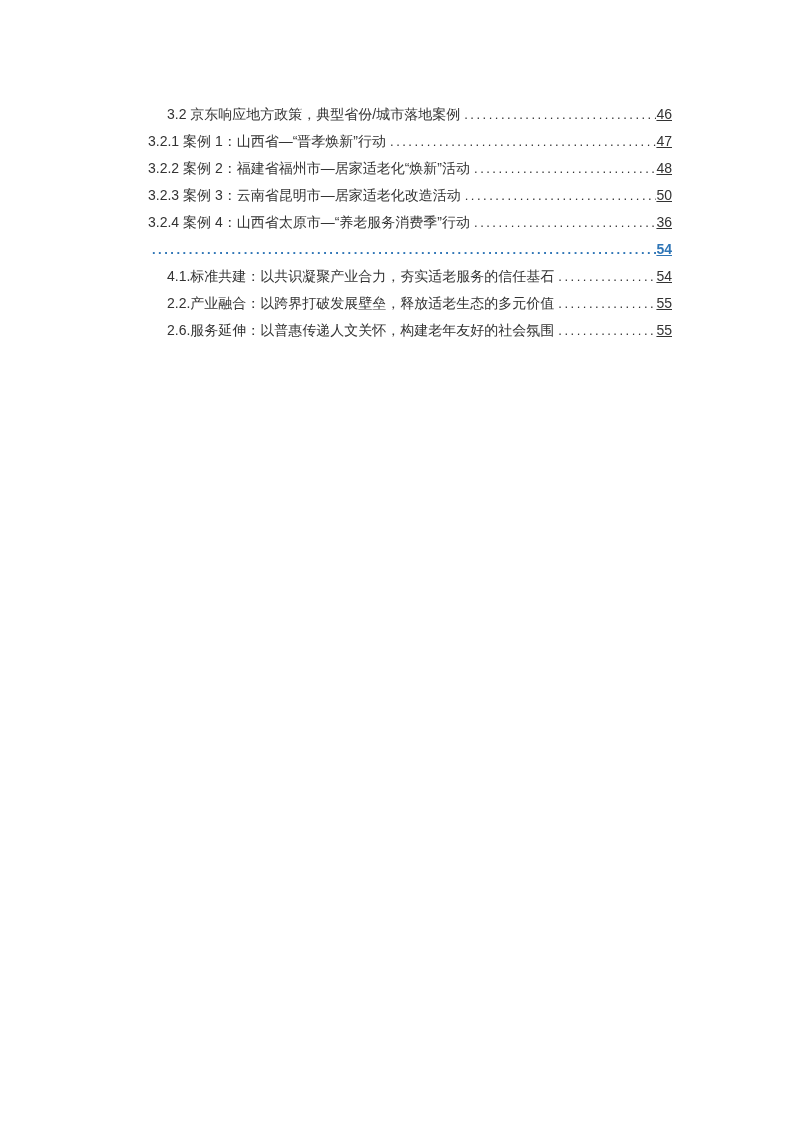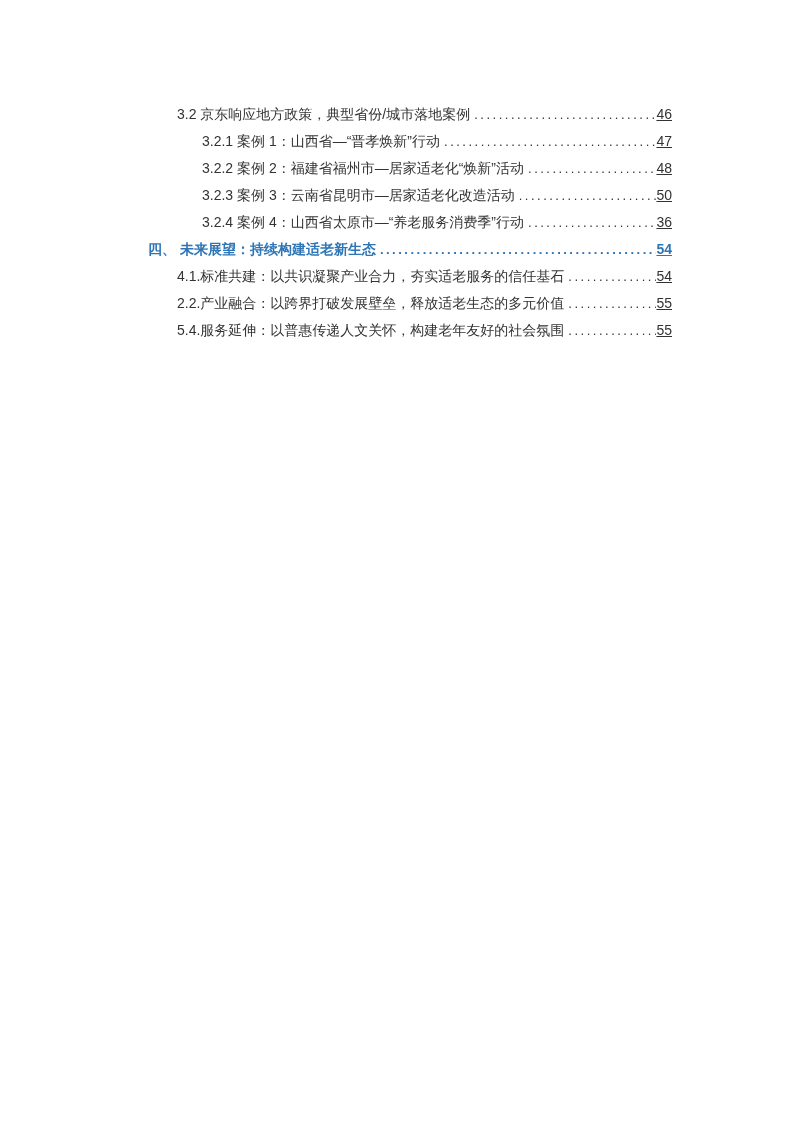--- a/index.html
+++ b/index.html
@@ -24,22 +24,22 @@
   }
   .toc-row {
     display: flex;
     align-items: baseline;
     height: 27px;
     line-height: 27px;
     font-size: 14px;
     color: var(--text-color, #333333);
     white-space: nowrap;
   }
-  .toc-row.level-2 { margin-left: 29px; }
-  .toc-row.level-3 { margin-left: 54px; }
+  .toc-row.level-2 { margin-left: 19px; }
+  .toc-row.level-3 { }
   .toc-row.level-1 {
     color: var(--accent-color, #2E75B6);
     font-weight: bold;
   }
   .toc-label {
     flex: 0 0 auto;
   }
   .toc-dots {
     flex: 1 1 auto;
     overflow: hidden;
@@ -78,33 +78,32 @@
     <span class="toc-label">3.2.3 案例 3：云南省昆明市—居家适老化改造活动</span>
     <span class="toc-dots">................................................................................................................................................................</span>
     <span class="toc-page">50</span>
   </div>
       <div class="toc-row level-3">
     <span class="toc-label">3.2.4 案例 4：山西省太原市—“养老服务消费季”行动</span>
     <span class="toc-dots">................................................................................................................................................................</span>
     <span class="toc-page">36</span>
   </div>
       <div class="toc-row level-1">
-    <span class="toc-label">四、 未来展望：持续构建适老新生态</span>
     <span class="toc-dots">................................................................................................................................................................</span>
     <span class="toc-page">54</span>
   </div>
       <div class="toc-row level-2">
     <span class="toc-label">4.1.标准共建：以共识凝聚产业合力，夯实适老服务的信任基石</span>
     <span class="toc-dots">................................................................................................................................................................</span>
     <span class="toc-page">54</span>
   </div>
       <div class="toc-row level-2">
     <span class="toc-label">2.2.产业融合：以跨界打破发展壁垒，释放适老生态的多元价值</span>
     <span class="toc-dots">................................................................................................................................................................</span>
     <span class="toc-page">55</span>
   </div>
       <div class="toc-row level-2">
-    <span class="toc-label">5.4.服务延伸：以普惠传递人文关怀，构建老年友好的社会氛围</span>
+    <span class="toc-label">2.6.服务延伸：以普惠传递人文关怀，构建老年友好的社会氛围</span>
     <span class="toc-dots">................................................................................................................................................................</span>
     <span class="toc-page">55</span>
   </div>
     </div>
 </div>
 
 </body></html>

